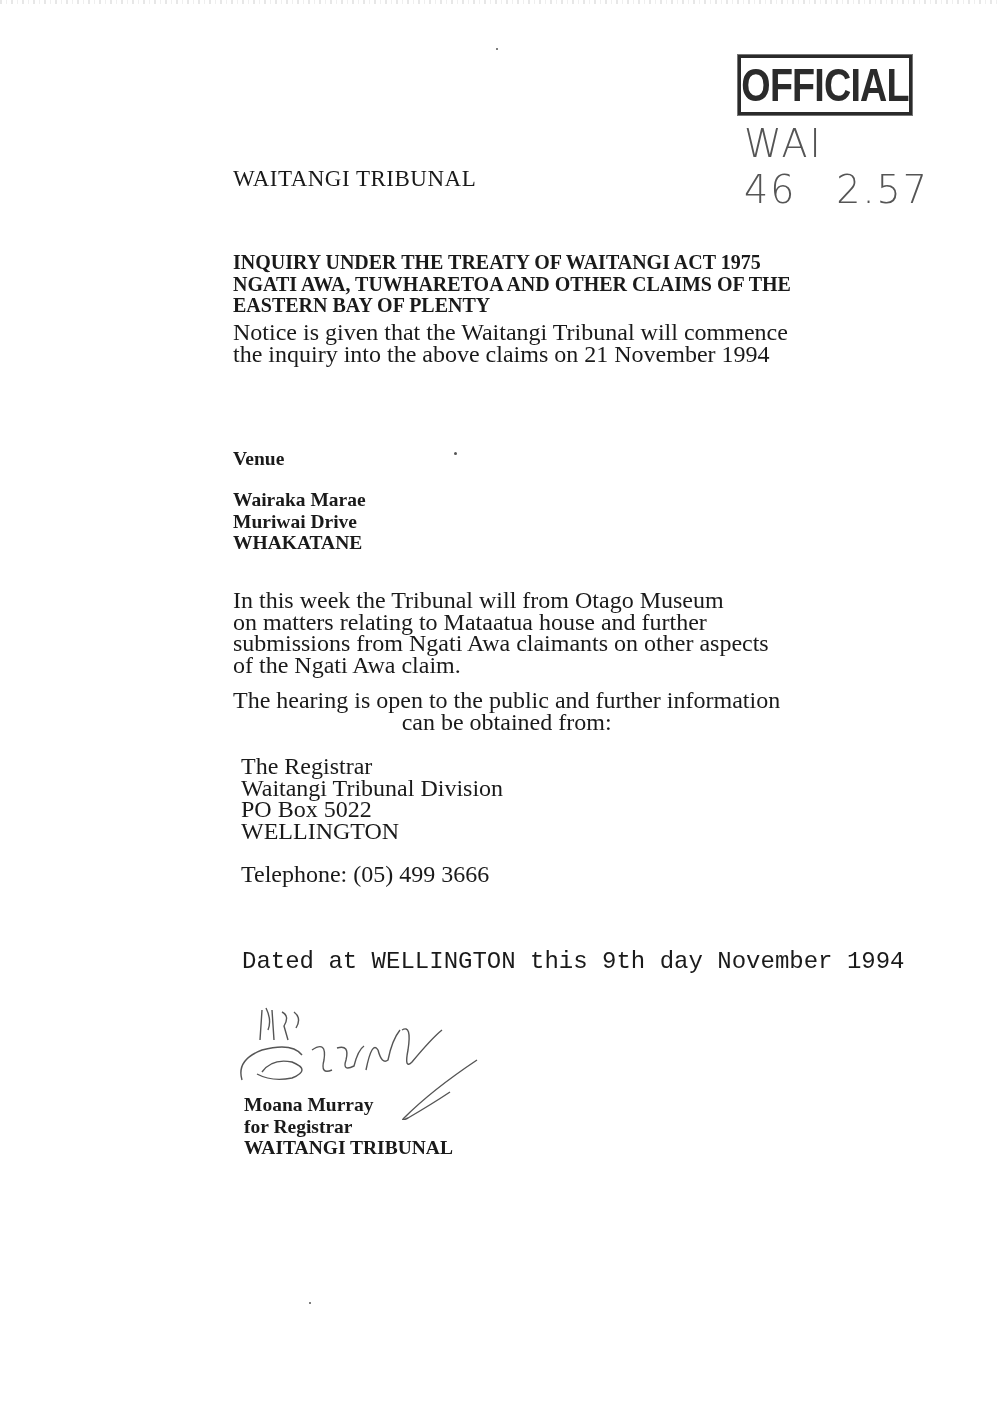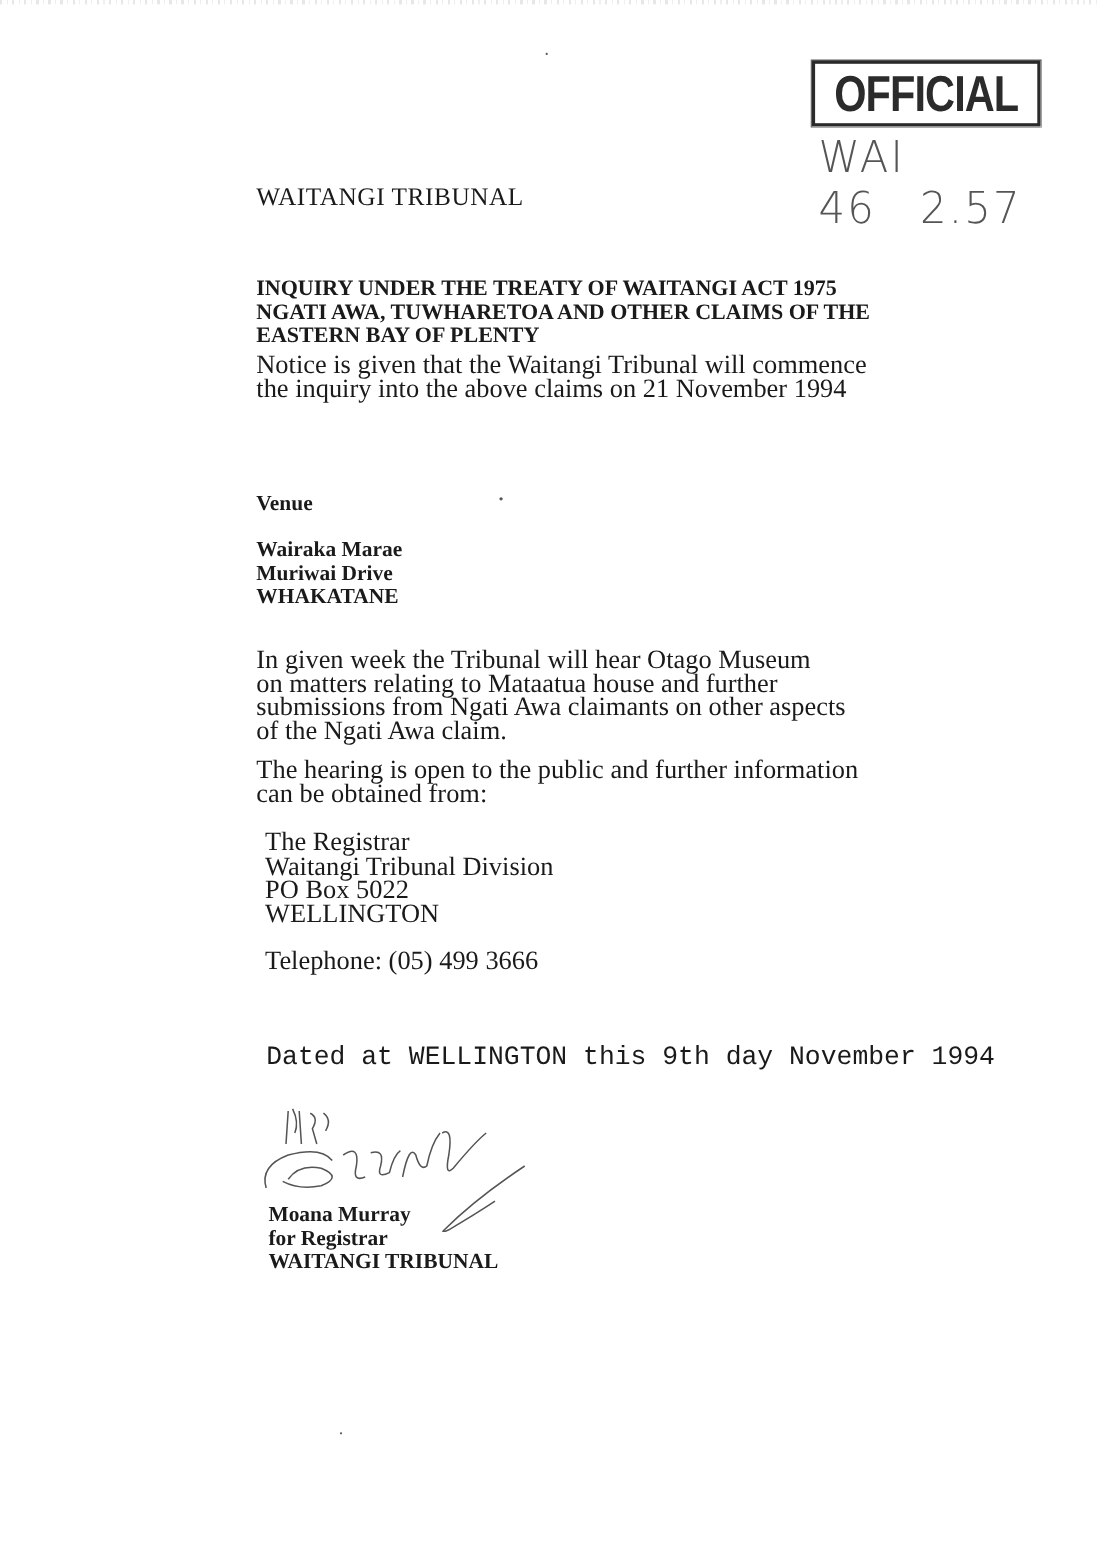--- a/index.html
+++ b/index.html
@@ -6,21 +6,21 @@
   body {
     width: 1000px; height: 1414px; background: #ffffff; position: relative; overflow: hidden;
     font-family: "Liberation Serif", "DejaVu Serif", serif; color: #1a1a1a;
   }
   .scan-edge {
     position: absolute; left: 0; top: 0; width: 1000px; height: 4px;
     background: repeating-linear-gradient(90deg, #ddd 0 2px, #fff 2px 6px, #e8e8e8 6px 7px, #fff 7px 11px);
     opacity: 0.7;
   }
   .stamp {
-    position: absolute; left: 738px; top: 55px; width: 208px; height: 60px;
+    position: absolute; left: 738px; top: 55px; width: 174px; height: 60px;
     border: 3px solid #2a2a2a; box-sizing: border-box; box-shadow: 0 0 0 1px #777;
     display: flex; align-items: center; justify-content: center;
   }
   .stamp span {
     font-family: "Liberation Sans", "DejaVu Sans", sans-serif; font-weight: bold;
     font-size: 46px; letter-spacing: -1px; color: #2b2b2b; transform: scaleX(0.82);
     line-height: 1;
   }
   .handwritten {
     position: absolute; left: 744px; top: 122px;
@@ -65,27 +65,27 @@
 
 <div class="text bold u" style="top:436px;">Venue</div>
 
 <div class="text bold" style="top:477px;">
   <span class="line">Wairaka Marae</span>
   <span class="line">Muriwai Drive</span>
   <span class="line">WHAKATANE</span>
 </div>
 
 <div class="text para" style="top:590px;">
-  <span class="line">In given week the Tribunal will hear Otago Museum</span>
+  <span class="line">In this week the Tribunal will from Otago Museum</span>
   <span class="line">on matters relating to Mataatua house and further</span>
   <span class="line">submissions from Ngati Awa claimants on other aspects</span>
   <span class="line">of the Ngati Awa claim.</span>
 </div>
 
-<div class="text para" style="top:690px;">
+<div class="text para" style="top:690px;text-align:center;">
   <span class="line">The hearing is open to the public and further information</span>
   <span class="line">can be obtained from:</span>
 </div>
 
 <div class="text para" style="top:756px; left:241px;">
   <span class="line">The Registrar</span>
   <span class="line">Waitangi Tribunal Division</span>
   <span class="line">PO Box 5022</span>
   <span class="line">WELLINGTON</span>
 </div>

